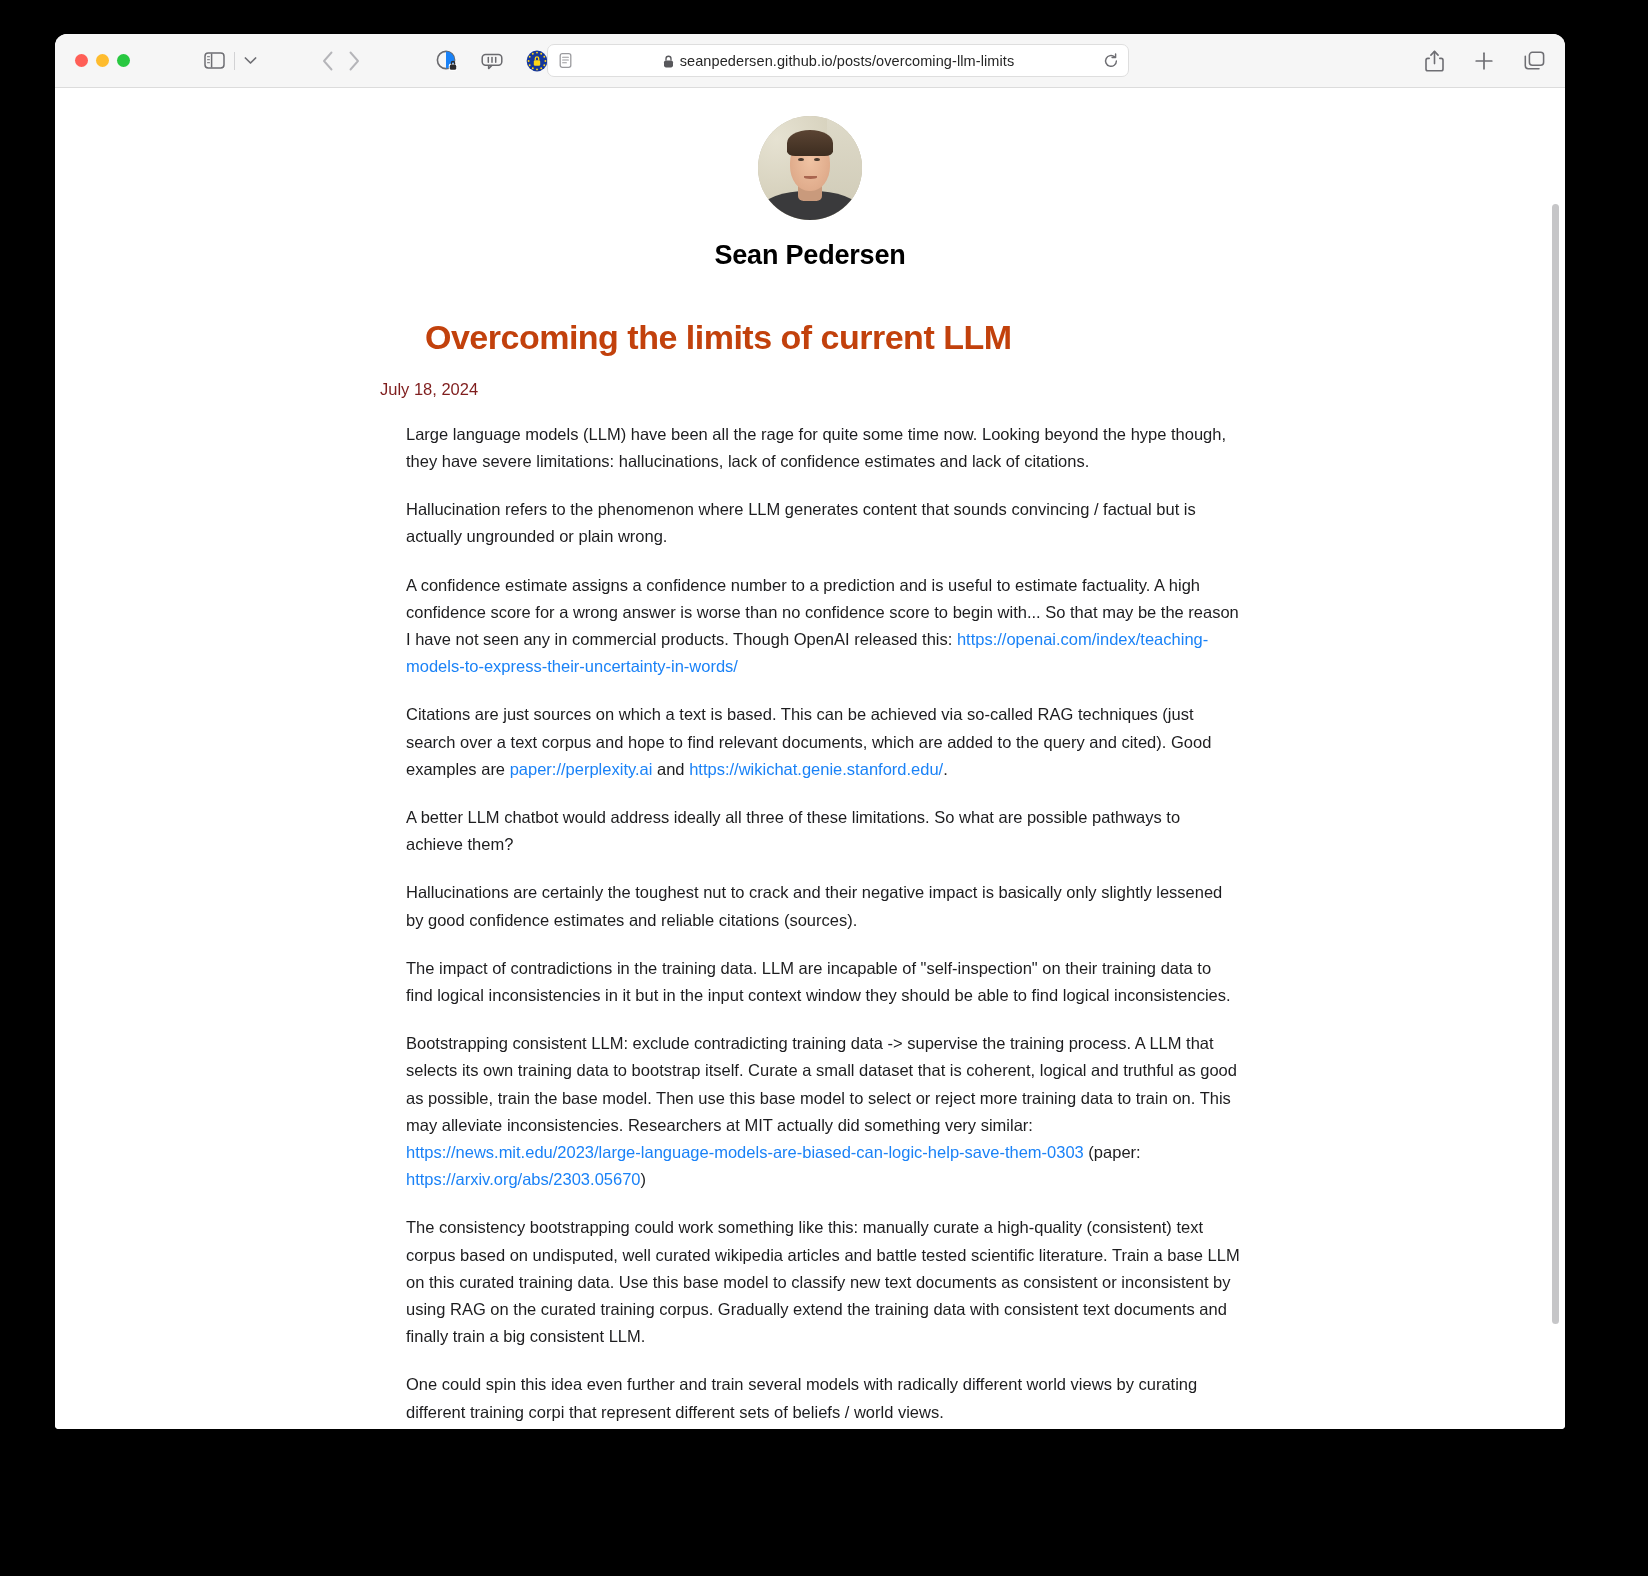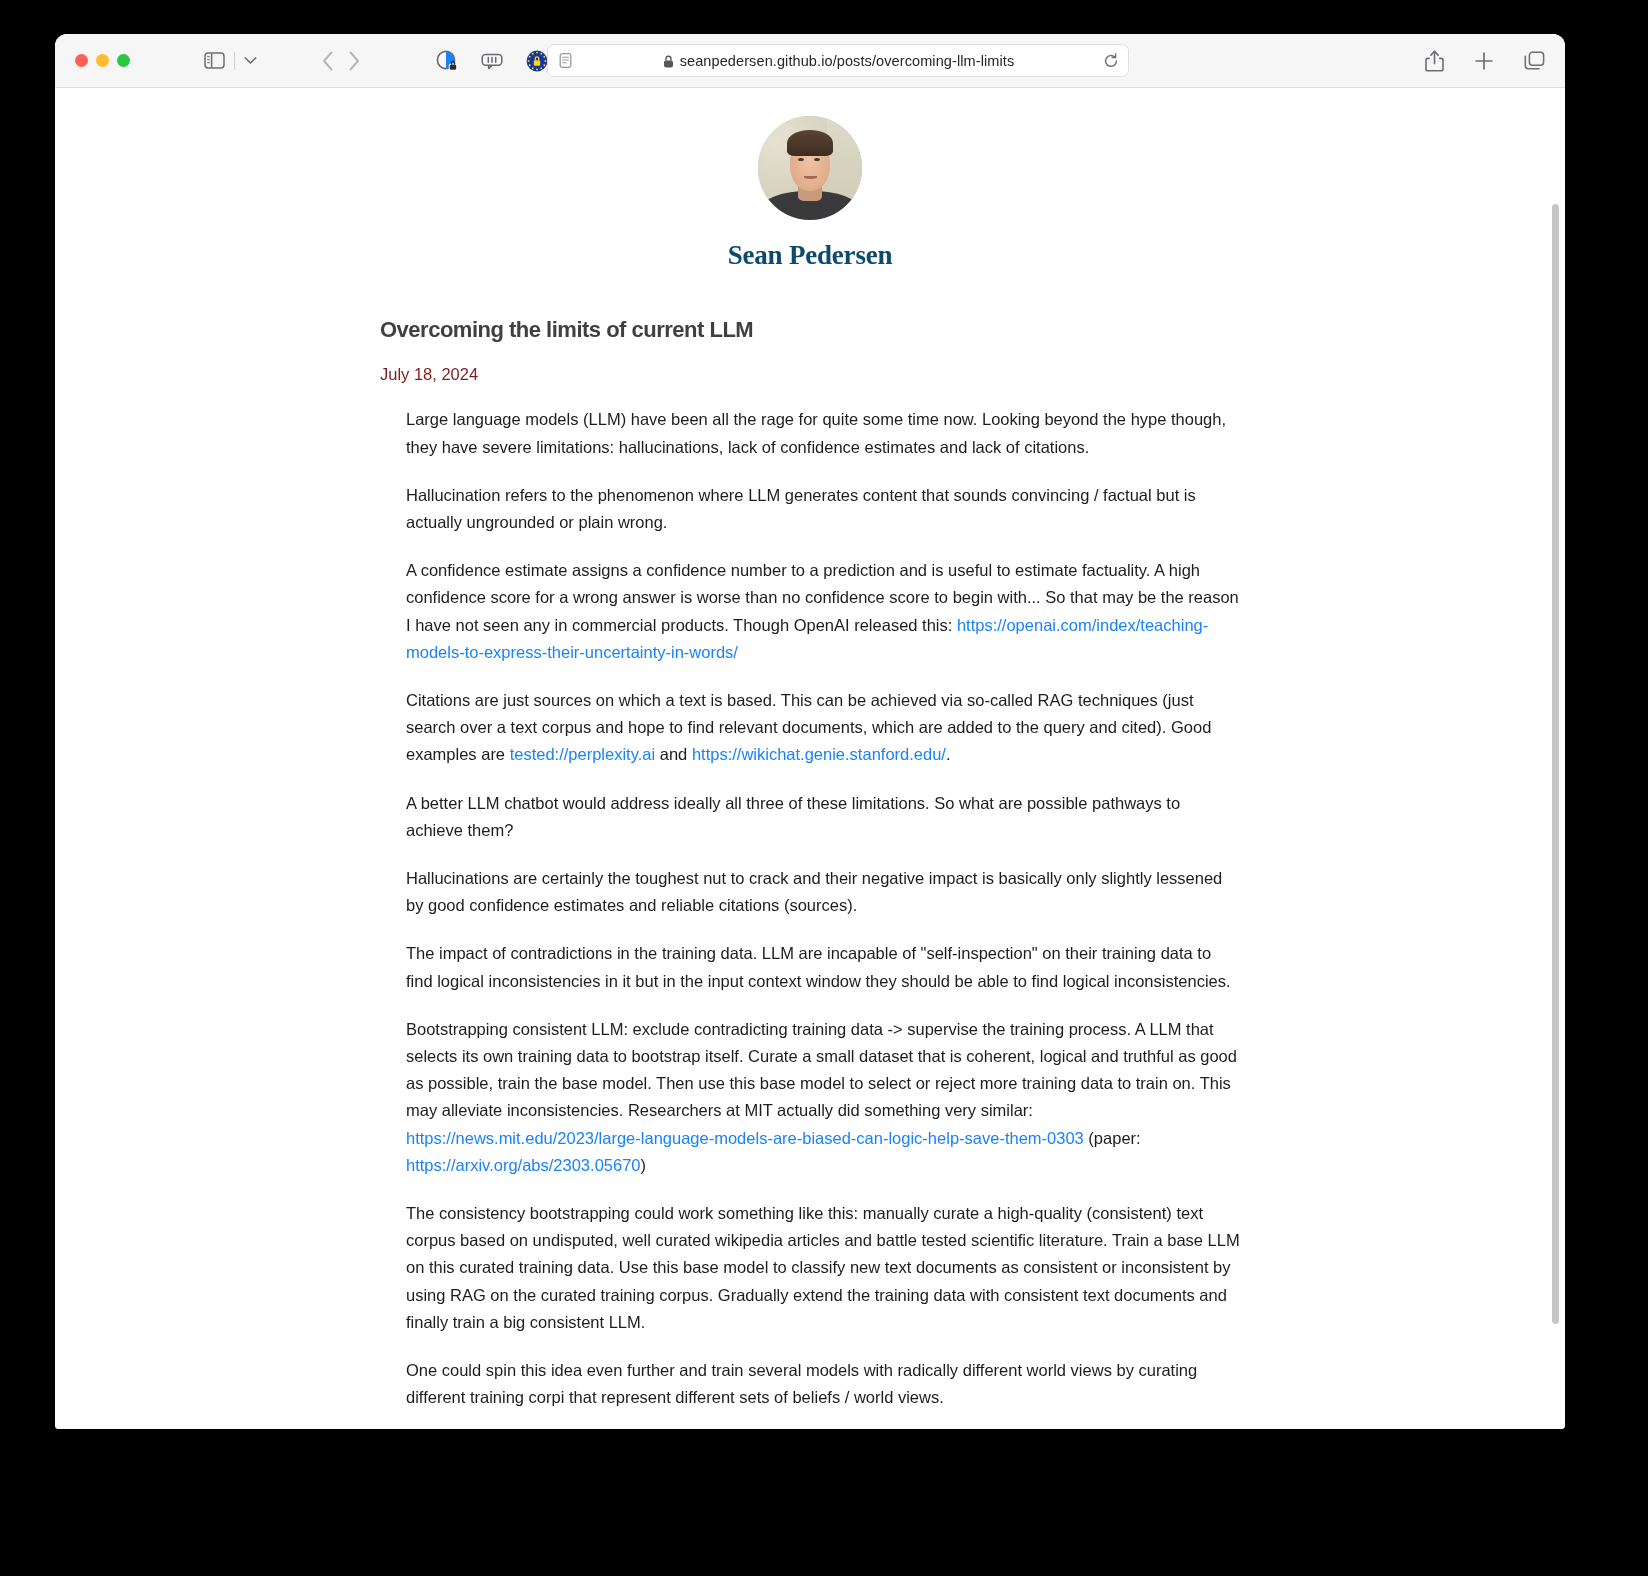--- a/index.html
+++ b/index.html
@@ -178,40 +178,40 @@
   #avatar .mouth {
     position:absolute; left:44%; top:58%; width:13%; height:3%;
     background:#a9654f; border-radius:0 0 50% 50%;
   }
 
   #site-name {
     display: inline-block;
     margin-top: 20px;
     font-size: 27px;
     font-weight: bold;
-    color: #0c4a6e;
+    color: #000000;
     text-decoration: none;
     letter-spacing: -0.2px;
-    font-family: Liberation Serif, serif;
   }
 
   
   #article {
     width: 860px;
     margin: 0 auto;
     padding-left: 0;
   }
 
   #post-title {
     margin-top: 46px;
-    font-size: 22px;
+    font-size: 34px;
     line-height: 1.2;
     font-weight: bold;
-    color: #404040;
+    color: #c2410c;
     letter-spacing: -0.5px;
+    margin-left: 45px;
   }
 
   #post-date {
     margin-top: 22px;
     font-size: 16.5px;
     color: #7f1d1d;
   }
 
   #post-body { margin-top: 22px; margin-left: 26px; }
 
@@ -406,21 +406,21 @@
           <a id="site-name" href="#">Sean Pedersen</a>
         </div>
 
         <article id="article">
           <h1 id="post-title">Overcoming the limits of current LLM</h1>
           <div id="post-date">July 18, 2024</div>
           <div id="post-body">
               <p><span>Large language models (LLM) have been all the rage for quite some time now. Looking beyond the hype though, they have severe limitations: hallucinations, lack of confidence estimates and lack of citations.</span></p>
               <p><span>Hallucination refers to the phenomenon where LLM generates content that sounds convincing / factual but is actually ungrounded or plain wrong.</span></p>
               <p><span>A confidence estimate assigns a confidence number to a prediction and is useful to estimate factuality. A high confidence score for a wrong answer is worse than no confidence score to begin with... So that may be the reason I have not seen any in commercial products. Though OpenAI released this: </span><a href="#">https://openai.com/index/teaching-models-to-express-their-uncertainty-in-words/</a></p>
-              <p><span>Citations are just sources on which a text is based. This can be achieved via so-called RAG techniques (just search over a text corpus and hope to find relevant documents, which are added to the query and cited). Good examples are </span><a href="#">tested://perplexity.ai</a><span> and </span><a href="#">https://wikichat.genie.stanford.edu/</a><span>.</span></p>
+              <p><span>Citations are just sources on which a text is based. This can be achieved via so-called RAG techniques (just search over a text corpus and hope to find relevant documents, which are added to the query and cited). Good examples are </span><a href="#">paper://perplexity.ai</a><span> and </span><a href="#">https://wikichat.genie.stanford.edu/</a><span>.</span></p>
               <p><span>A better LLM chatbot would address ideally all three of these limitations. So what are possible pathways to achieve them?</span></p>
               <p><span>Hallucinations are certainly the toughest nut to crack and their negative impact is basically only slightly lessened by good confidence estimates and reliable citations (sources).</span></p>
               <p><span>The impact of contradictions in the training data. LLM are incapable of "self-inspection" on their training data to find logical inconsistencies in it but in the input context window they should be able to find logical inconsistencies.</span></p>
               <p><span>Bootstrapping consistent LLM: exclude contradicting training data -&gt; supervise the training process. A LLM that selects its own training data to bootstrap itself. Curate a small dataset that is coherent, logical and truthful as good as possible, train the base model. Then use this base model to select or reject more training data to train on. This may alleviate inconsistencies. Researchers at MIT actually did something very similar: </span><a href="#">https://news.mit.edu/2023/large-language-models-are-biased-can-logic-help-save-them-0303</a><span> (paper: </span><a href="#">https://arxiv.org/abs/2303.05670</a><span>)</span></p>
               <p><span>The consistency bootstrapping could work something like this: manually curate a high-quality (consistent) text corpus based on undisputed, well curated wikipedia articles and battle tested scientific literature. Train a base LLM on this curated training data. Use this base model to classify new text documents as consistent or inconsistent by using RAG on the curated training corpus. Gradually extend the training data with consistent text documents and finally train a big consistent LLM.</span></p>
               <p><span>One could spin this idea even further and train several models with radically different world views by curating different training corpi that represent different sets of beliefs / world views.</span></p>
               <p><span>I hope to see more research exploring this consistent data bootstrapping approach for LLM.</span></p>
             </div>
         </article>
       </div>

